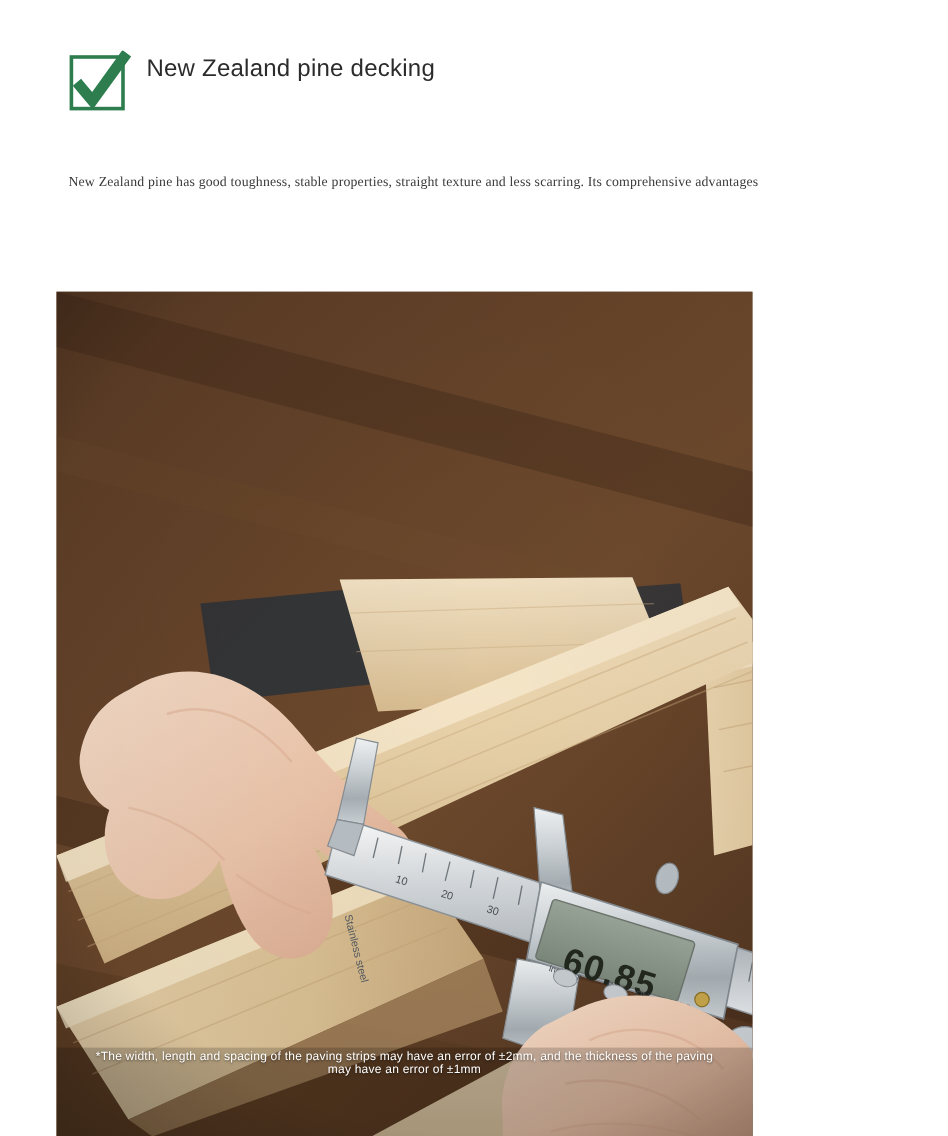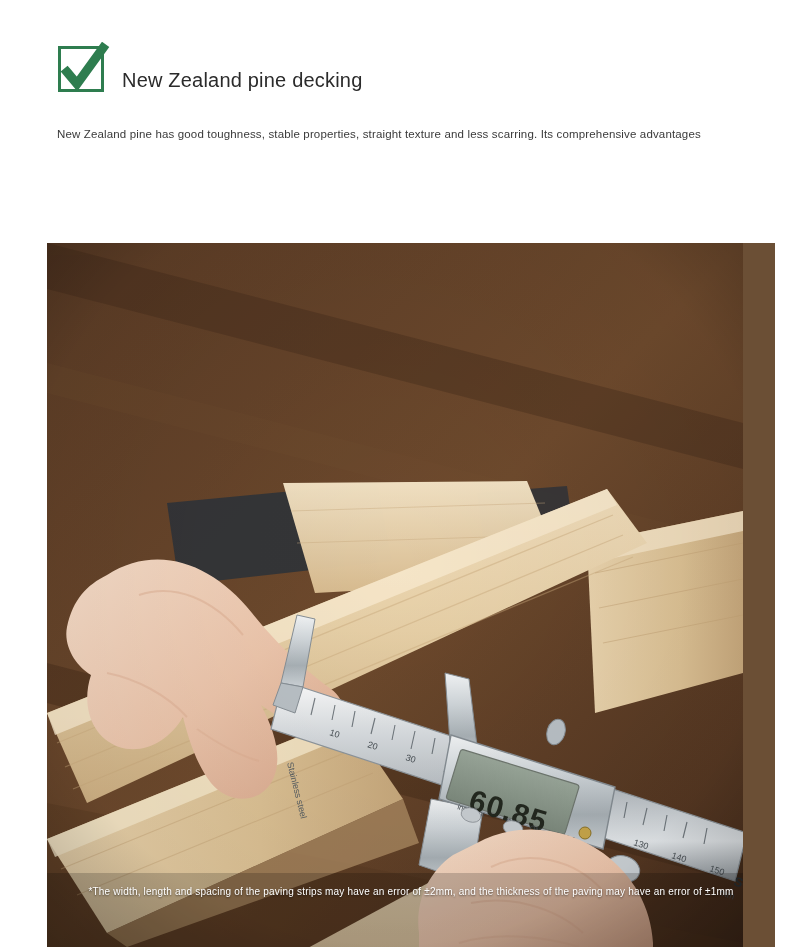--- a/index.html
+++ b/index.html
@@ -23,21 +23,21 @@
     position: relative;
     background: #ffffff;
   }
 
   
   .header {
     position: absolute;
     left: 58px;
     top: 46px;
     display: flex;
-    align-items: flex-end;
+    align-items: flex-start;
     gap: 18px;
   }
   .check-badge {
     width: 46px;
     height: 46px;
     border: 3px solid #2e7d4f;
     position: relative;
     background: #ffffff;
     flex: 0 0 auto;
   }
@@ -51,37 +51,38 @@
     font-weight: 400;
     color: #2b2b2b;
     letter-spacing: 0.2px;
     white-space: nowrap;
   }
 
   
   .desc {
     position: absolute;
     left: 57px;
-    top: 114px;
+    top: 132px;
     width: 680px;
+    font-family: Liberation Serif, serif;
   }
   .desc-line {
     font-size: 11.5px;
     line-height: 40px;
     color: #3a3a3a;
     letter-spacing: 0.15px;
     white-space: nowrap;
   }
 
   
   .photo {
     position: absolute;
     left: 47px;
     top: 243px;
-    width: 728px;
+    width: 580px;
     height: 704px;
     overflow: hidden;
     background: #6b4f35;
   }
   .photo svg {
     display: block;
   }
   .photo-caption {
     position: absolute;
     left: 0;

